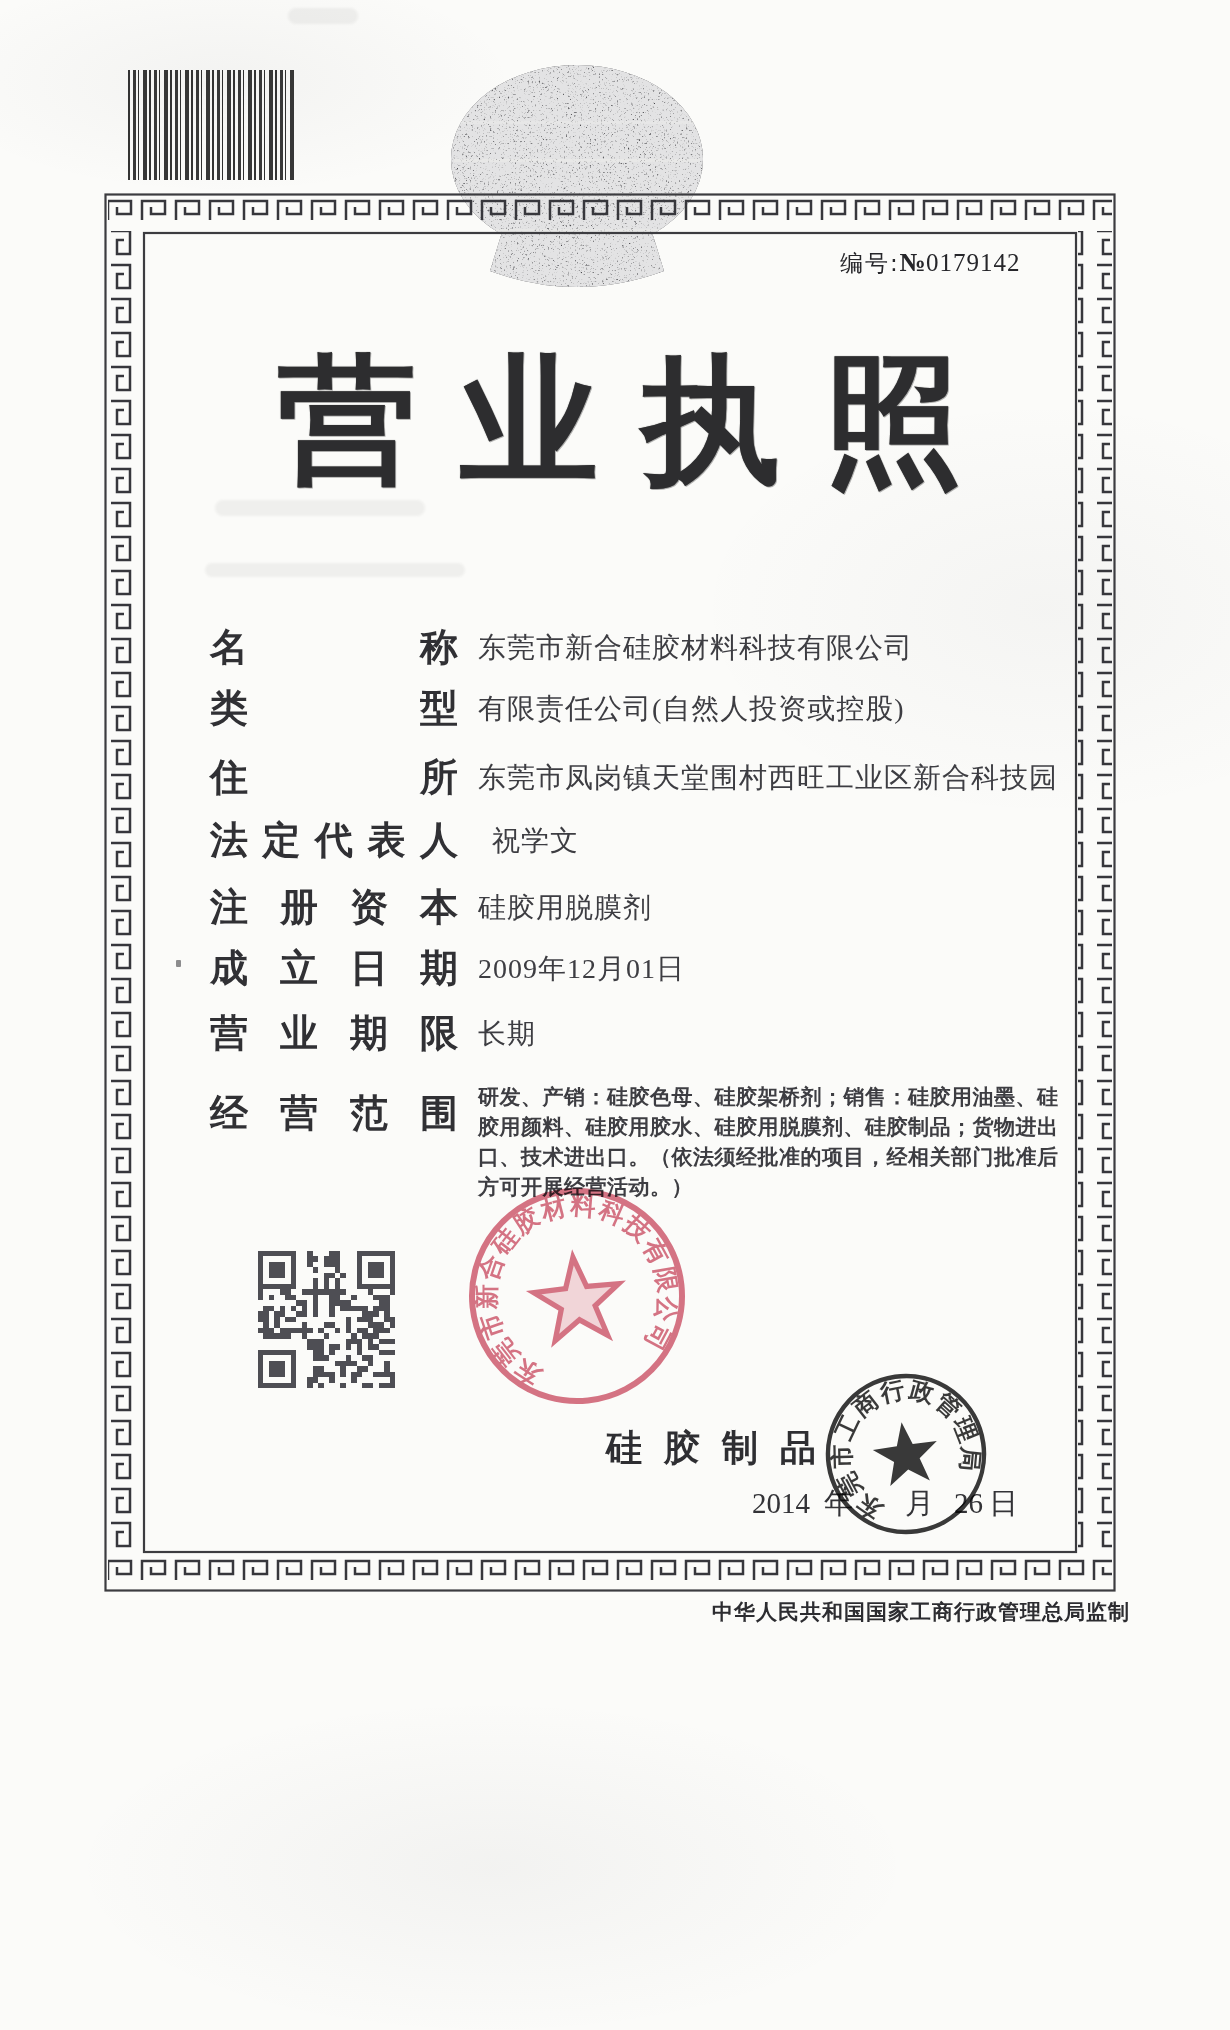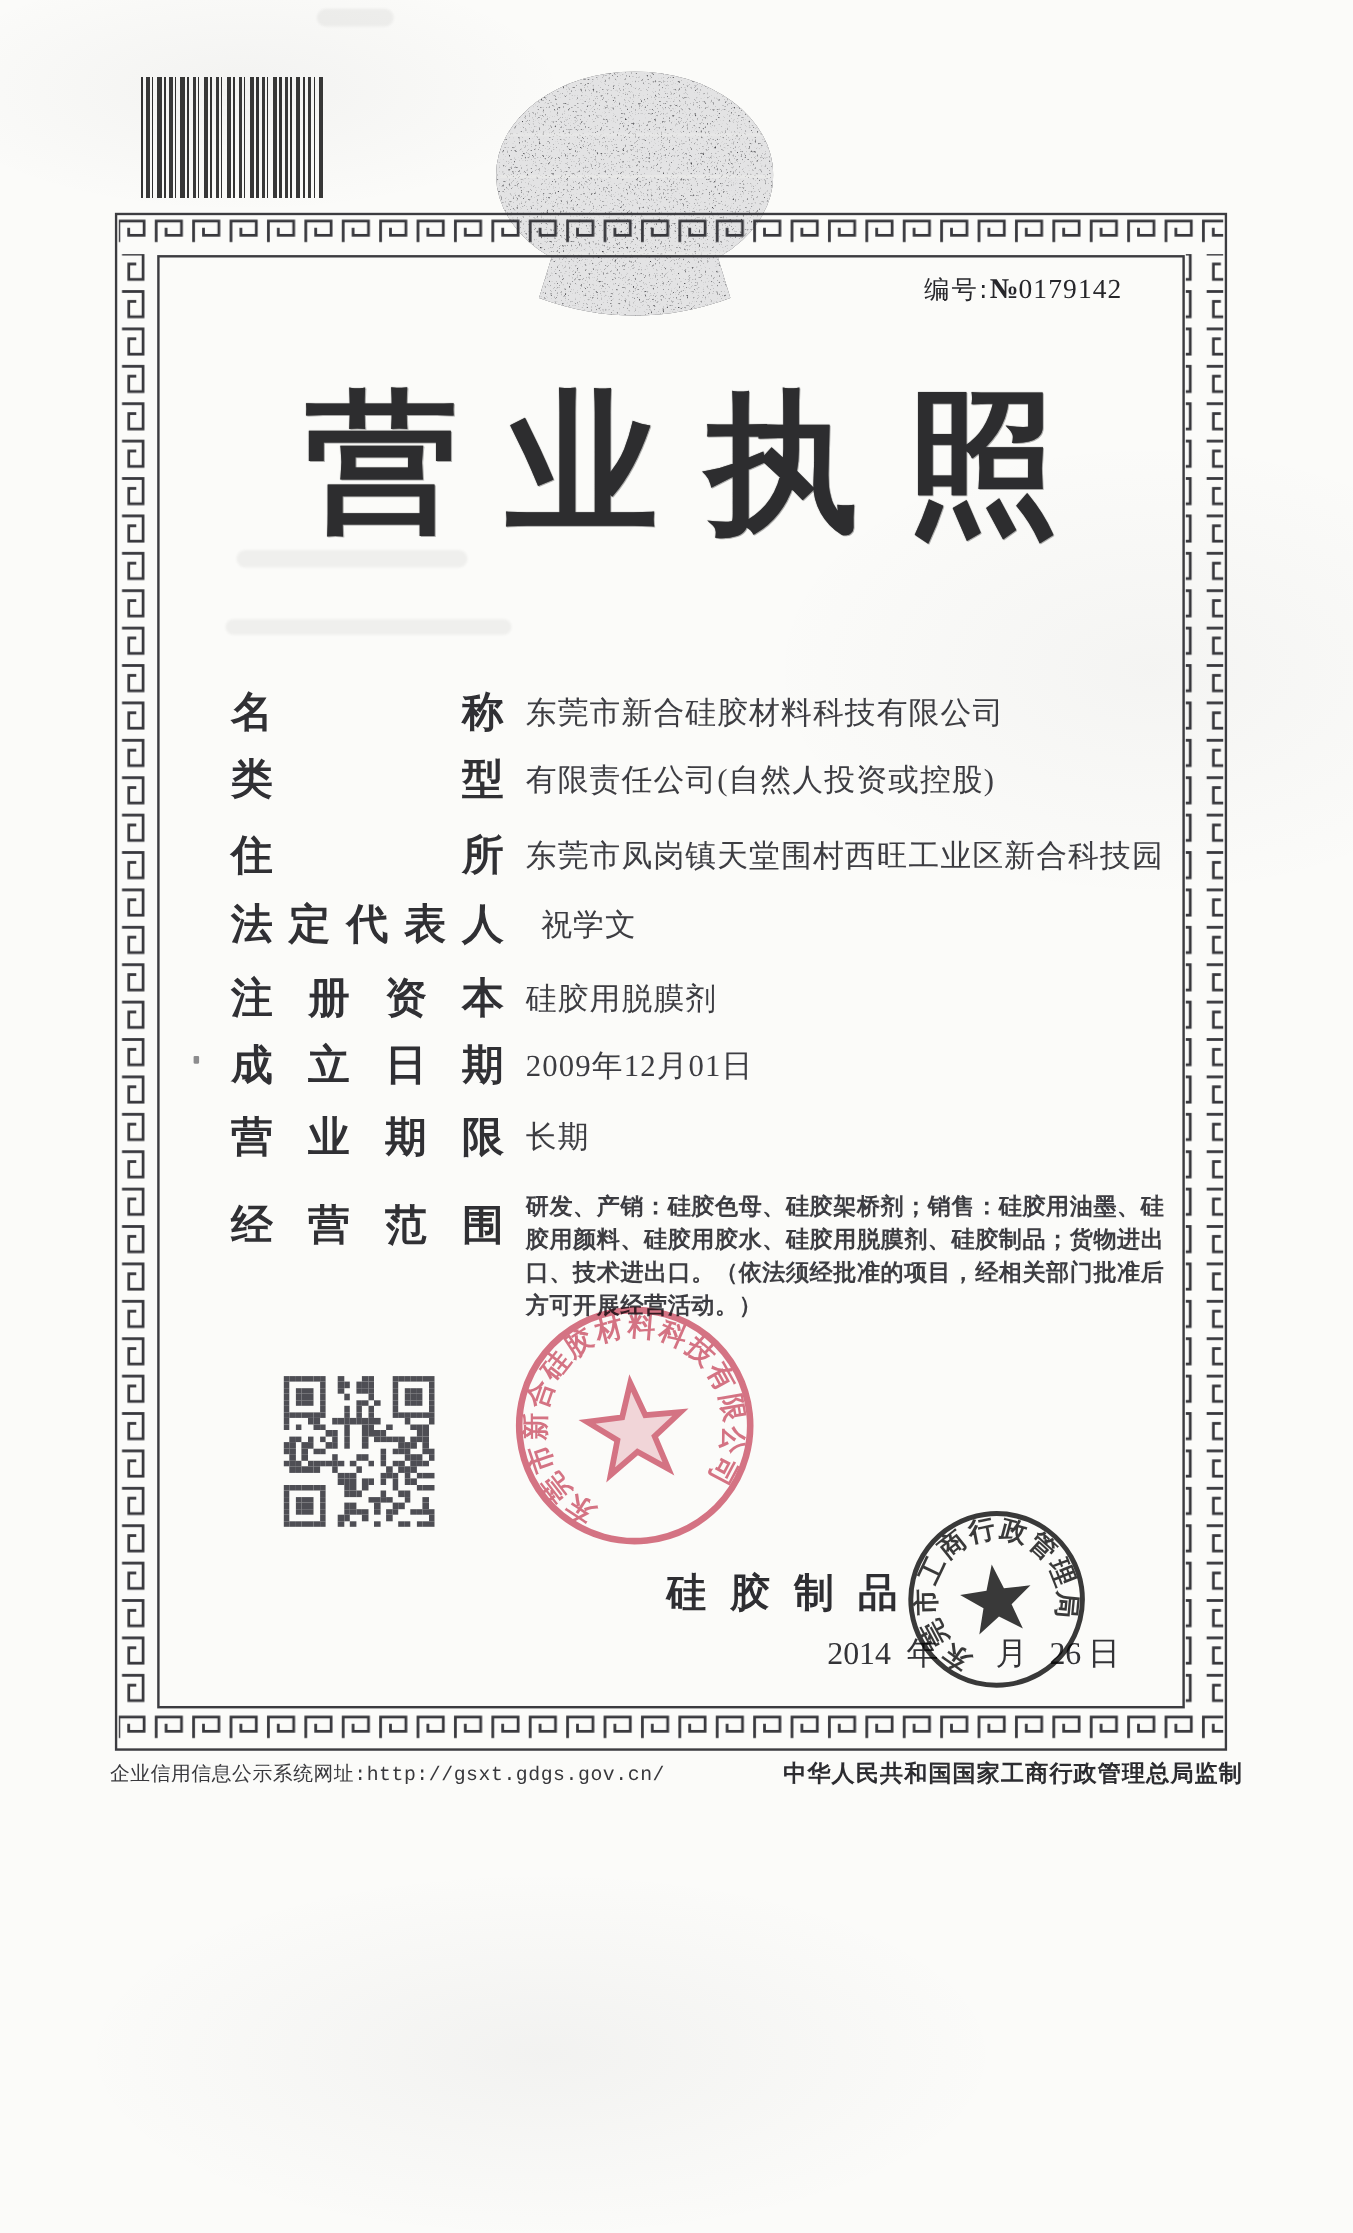--- a/index.html
+++ b/index.html
@@ -527,21 +527,20 @@
     <g transform="rotate(-8 95 92)">
       <circle cx="95" cy="92" r="78" fill="none" stroke="#1e1e1e" stroke-width="4.5"></circle>
       <path id="blkArc" d="M67 140.5 A56 56 0 1 1 123 140.5" fill="none"></path>
       <path transform="translate(95,94)" d="M0,-34 L8,-11 L32.3,-10.5 L12.9,4.2 L20,27.5 L0,13.6 L-20,27.5 L-12.9,4.2 L-32.3,-10.5 L-8,-11 Z" fill="#1e1e1e"></path>
       <text font-size="24" letter-spacing="2" fill="#1e1e1e" font-weight="bold" font-family="'DejaVu Sans',sans-serif">
         <textPath href="#blkArc">东莞市工商行政管理局</textPath>
       </text>
     </g>
   </svg>
 
-  <div class="abs foot-left">企业信用信息公示系统网址:http://gsxt.gdgs.gov.cn/</div>
   <div class="abs foot-right">中华人民共和国国家工商行政管理总局监制</div>
 
   <div class="smudge" style="left:215px;top:500px;width:210px;height:16px;"></div>
   <div class="smudge" style="left:205px;top:563px;width:260px;height:14px;"></div>
   <div class="smudge" style="left:288px;top:8px;width:70px;height:16px;"></div>
   <div class="dotmark" style="left:176px;top:960px;"></div>
 
 </div>
 
 </body></html>

